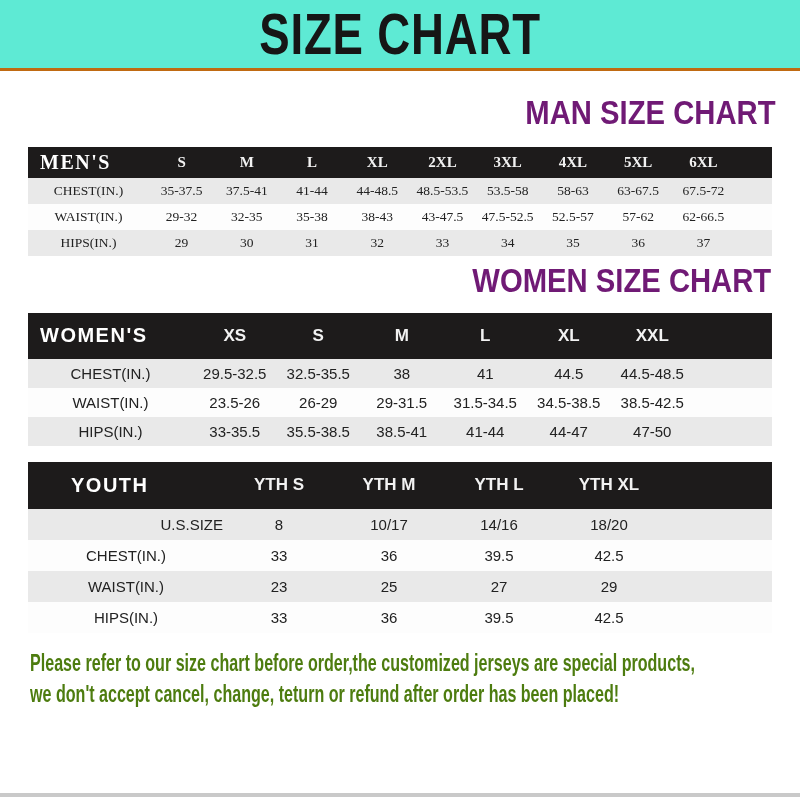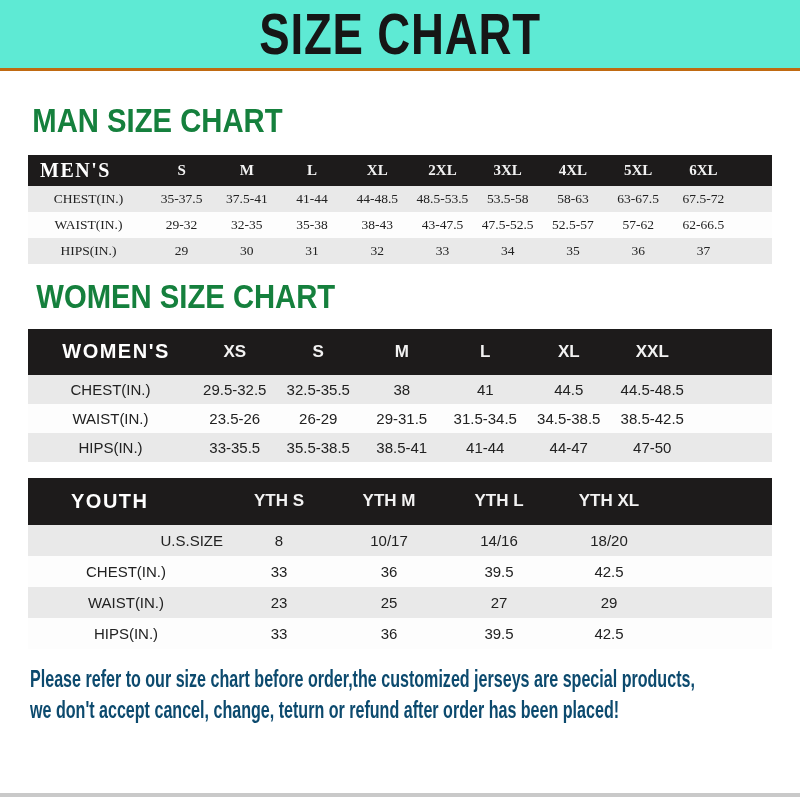--- a/index.html
+++ b/index.html
@@ -18,21 +18,21 @@
     border-bottom: 3px solid #C06A12;
     display: flex; align-items: center; justify-content: center;
   }
   .banner-title {
     font-size: 57px; font-weight: bold; color: #161616;
     transform: scaleX(0.80); letter-spacing: 1px; white-space: nowrap;
   }
 
   
   .section-title {
-    margin: 12px; text-align: left; font-weight: bold; color: #15803d;
+    margin: 4px; text-align: right; font-weight: bold; color: #701a75;
     line-height: 1.2;
   }
   .section-title .t {
     display: inline-block; transform: scaleX(0.86);
     font-size: 34px; white-space: nowrap;
   }
   .sec-men   .section-title { padding-top: 17px; }
   .sec-women .section-title { }
   .sec-youth .section-title { padding-top: 30px; }
 
@@ -52,37 +52,37 @@
   }
   .size-col { font-size: 15px; font-weight: bold; text-align: center; color: #F2F2F2; }
   .women .size-col, .youth .size-col { font-size: 17px; }
 
   .men   thead tr { height: 31px; }
   .women thead tr { height: 46px; }
   .youth thead tr { height: 47px; }
 
   .men   .rowgroup-label { width: 108px; }
   .men   .filler         { width: 34px;  }
-  .women .rowgroup-label { width: 152px; text-align: center; }
+  .women .rowgroup-label { width: 152px; }
   .women .filler         { width: 76px;  }
   .youth .rowgroup-label { width: 152px; padding-left: 43px; }
   .youth .filler         { width: 106px; }
 
   tbody tr.shaded { background: #E9E9E9; }
   tbody tr.plain  { background: #FDFDFD; }
   tbody td { text-align: center; color: #222222; }
   .men   tbody tr { height: 26px; }
   .women tbody tr { height: 29px; }
   .youth tbody tr { height: 31px; }
   .men   tbody td { font-size: 13.5px; }
   .women tbody td, .youth tbody td { font-size: 15px; }
   tbody td.filler { background: inherit; }
 
   
-  .footer { margin-top: 14px; padding-left: 30px; color: #0c4a6e; }
+  .footer { margin-top: 14px; padding-left: 30px; color: #4d7c0f; }
   .footer .line { display: block; }
   .footer .line span {
     display: inline-block; transform: scaleX(0.67); transform-origin: left center;
     font-size: 24px; font-weight: bold; line-height: 31px; white-space: nowrap;
   }
 
   .bottom-edge {
     position: absolute; left: 0; right: 0; bottom: 3px;
     height: 4px; background: #C9C9C9;
   }

